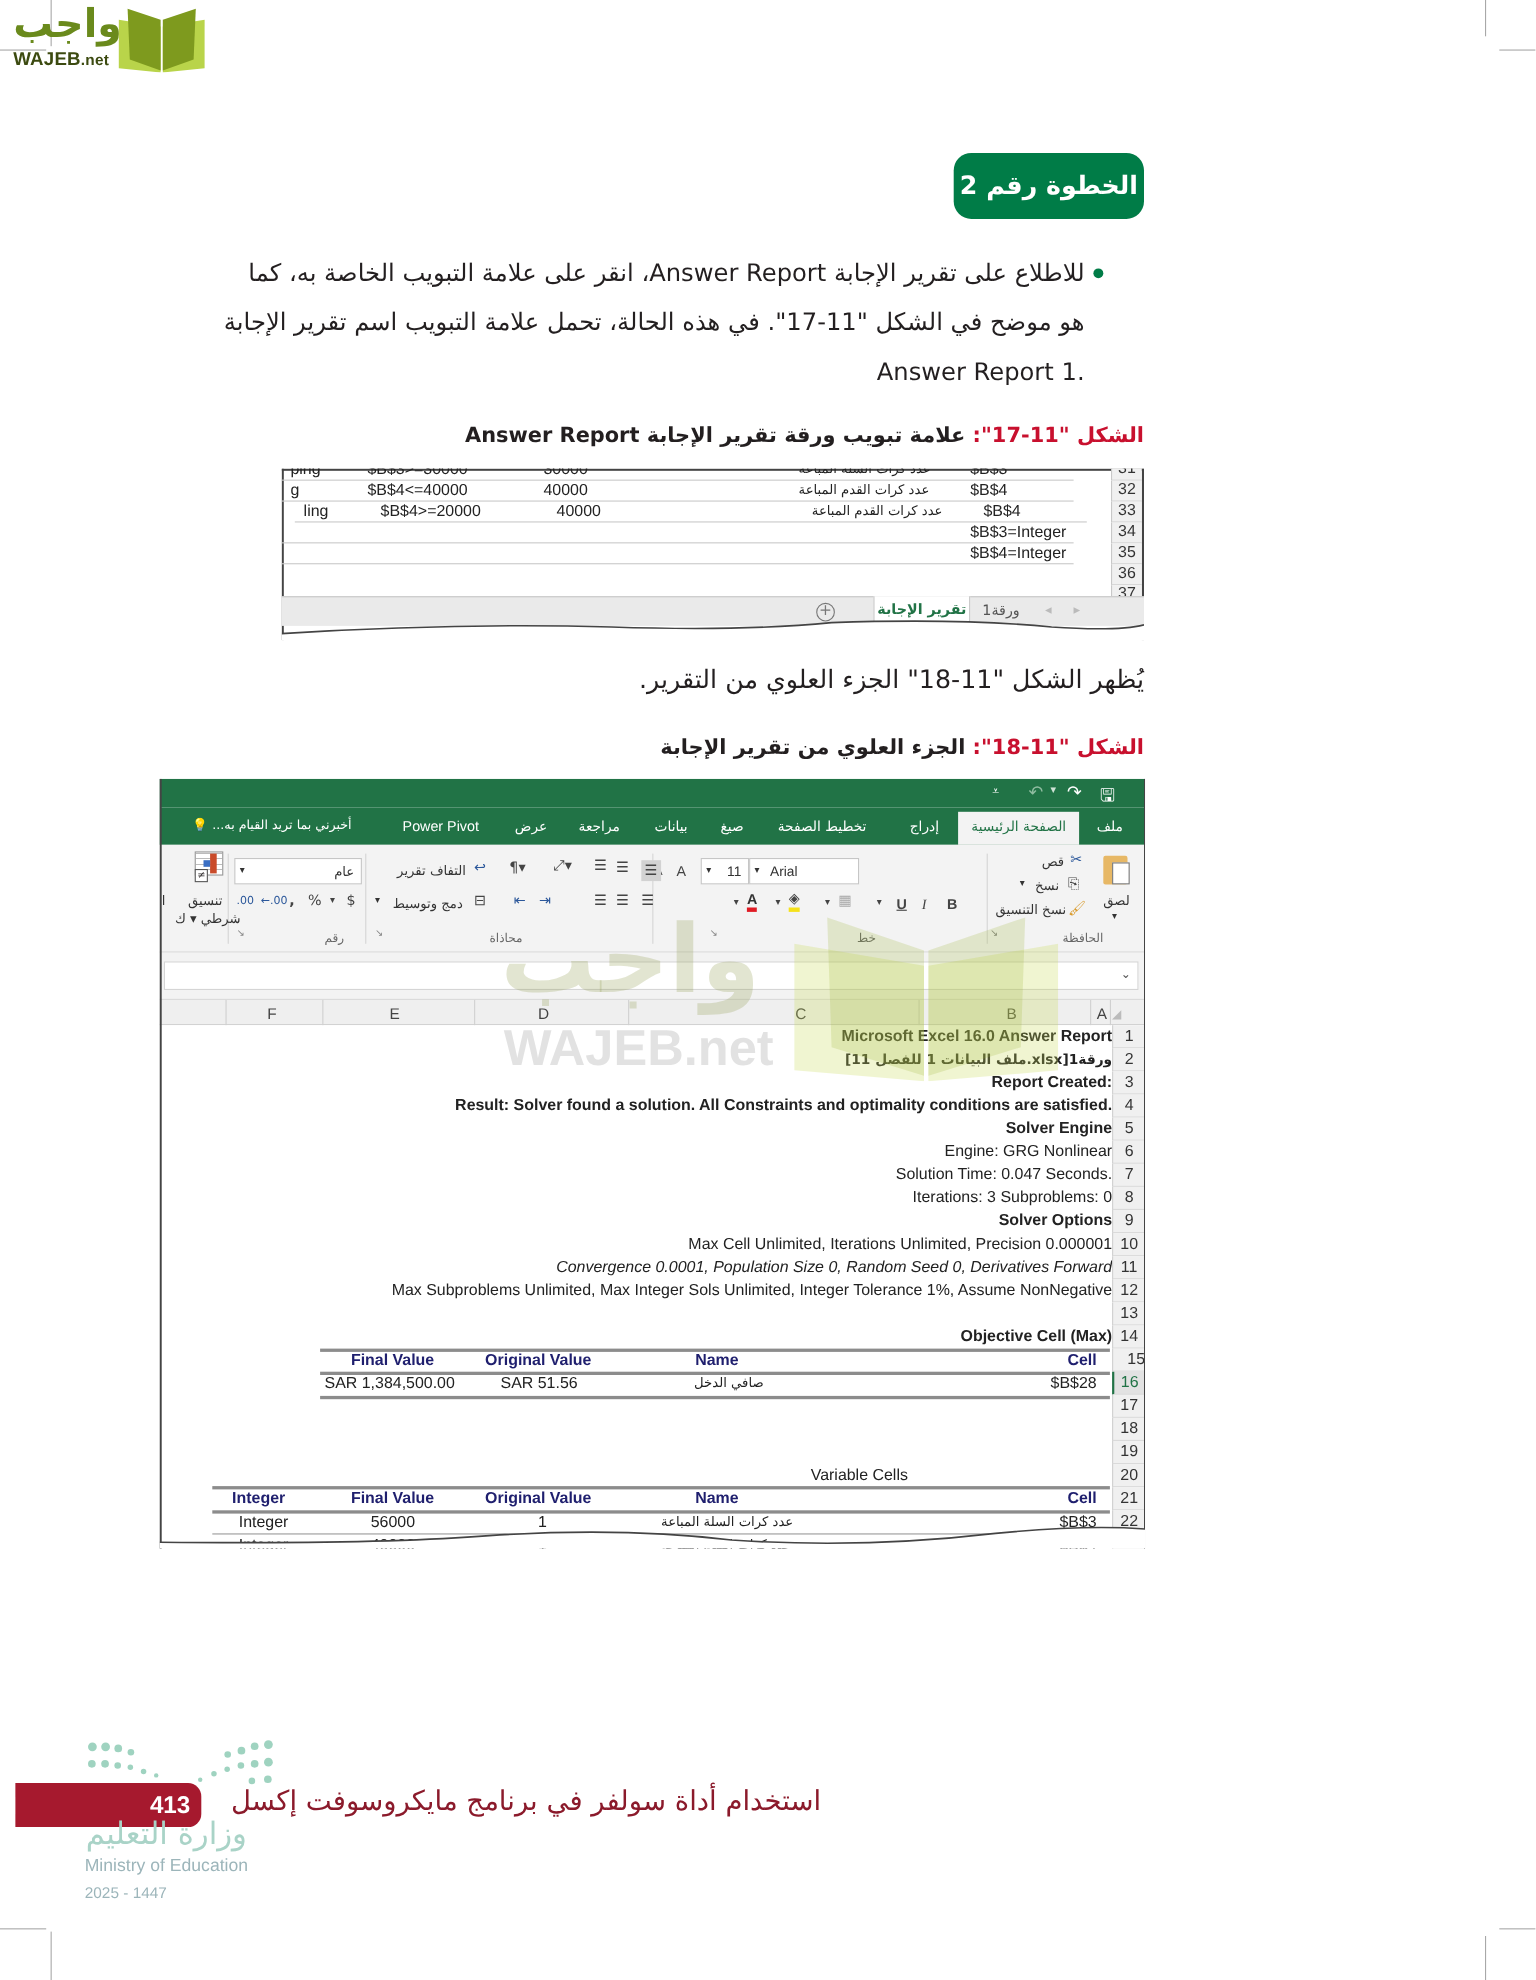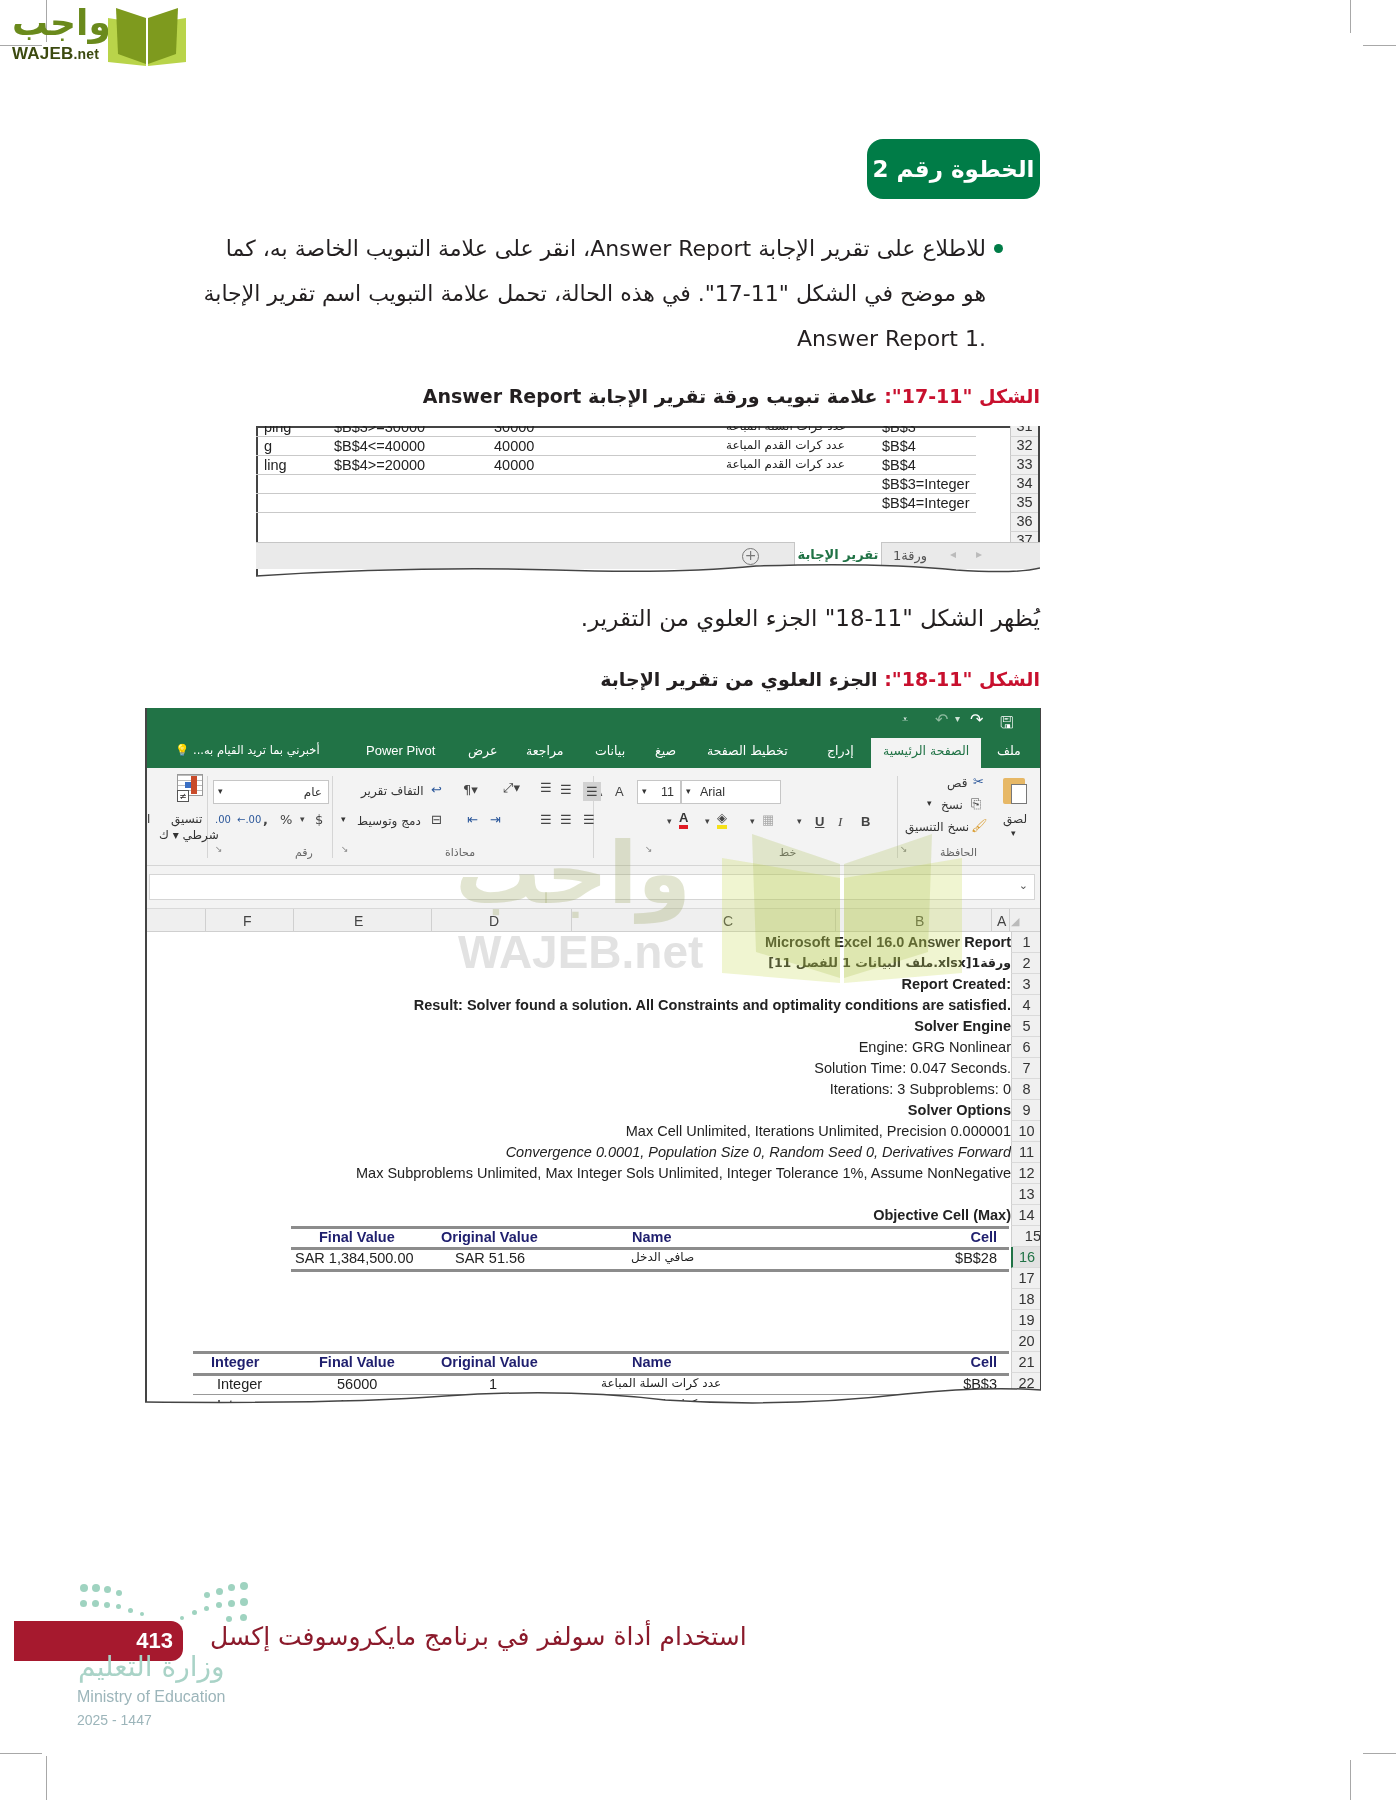--- a/index.html
+++ b/index.html
@@ -124,21 +124,21 @@
     <span style="left:626px;">$B$3</span>
     <span class="ar-cell" style="left:470px;">عدد كرات السلة المباعة</span>
   </div>
   <div class="row17" style="top:11px;">
     <span style="left:8px;">g</span>
     <span style="left:78px;">$B$4&lt;=40000</span>
     <span style="left:238px;">40000</span>
     <span style="left:626px;">$B$4</span>
     <span class="ar-cell" style="left:470px;">عدد كرات القدم المباعة</span>
   </div>
-  <div class="row17" style="top:30px;">
+  <div class="row17" style="top:30px;margin-left:12px;">
     <span style="left:8px;">ling</span>
     <span style="left:78px;">$B$4&gt;=20000</span>
     <span style="left:238px;">40000</span>
     <span style="left:626px;">$B$4</span>
     <span class="ar-cell" style="left:470px;">عدد كرات القدم المباعة</span>
   </div>
   <div class="row17" style="top:49px;">
     <span style="left:626px;">$B$3=Integer</span>
   </div>
   <div class="row17" style="top:68px;">
@@ -204,21 +204,21 @@
     </div>
     <span class="rib-txt" style="left:858px;top:44px;">لصق</span>
     <span class="rib-txt" style="left:866px;top:60px;font-size:9px;">▾</span>
     <span class="rib-icon" style="left:828px;top:6px;color:#2b579a;">✂</span>
     <span class="rib-txt" style="left:802px;top:8px;">قص</span>
     <span class="rib-icon" style="left:826px;top:28px;">⎘</span>
     <span class="rib-txt" style="left:796px;top:30px;">نسخ</span>
     <span class="rib-txt" style="left:782px;top:30px;font-size:9px;">▾</span>
     <span class="rib-icon" style="left:826px;top:50px;color:#d99a2b;">🖌</span>
     <span class="rib-txt" style="left:760px;top:52px;">نسخ التنسيق</span>
-    <span class="rib-label" style="left:795px;">الحافظة</span>
+    <span class="rib-label" style="left:821px;">الحافظة</span>
     <span class="rib-icon" style="left:755px;top:76px;font-size:9px;color:#888;">↘</span>
     <div class="rib-sep" style="left:752px;"></div>
 
     <div class="rib-box" style="left:536px;top:12px;width:100px;">
       <span style="position:absolute;left:18px;top:4px;">Arial</span>
       <span style="position:absolute;left:4px;top:5px;font-size:9px;">▾</span>
     </div>
     <div class="rib-box" style="left:492px;top:12px;width:44px;">
       <span style="position:absolute;right:6px;top:4px;">11</span>
       <span style="position:absolute;left:4px;top:5px;font-size:9px;">▾</span>
@@ -356,20 +356,23 @@
     </div>
     <div class="tline" style="left:146px;top:315px;width:718px;"></div>
     <div class="gr" style="top:316px;">
       <span style="right:14px;">$B$28</span>
       <span class="ar-cell" style="left:486px;">صافي الدخل</span>
       <span style="left:310px;">SAR 51.56</span>
       <span style="left:150px;">SAR 1,384,500.00</span>
     </div>
     <div class="tline" style="left:146px;top:337px;width:718px;"></div>
 
+    <div class="gr" style="top:399px;">
+        <span style="left:592px;">Variable Cells</span>
+      </div>
 
     <div class="tline" style="left:48px;top:419px;width:816px;"></div>
     <div class="gr hdrblue" style="top:420px;">
       <span style="right:14px;">Cell</span>
       <span style="left:487px;">Name</span>
       <span style="left:296px;">Original Value</span>
       <span style="left:174px;">Final Value</span>
       <span style="left:66px;">Integer</span>
     </div>
     <div class="tline" style="left:48px;top:441px;width:816px;"></div>

